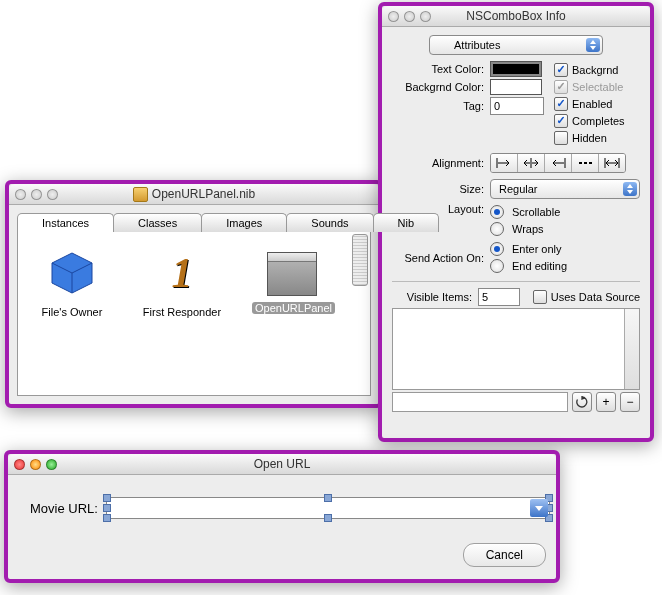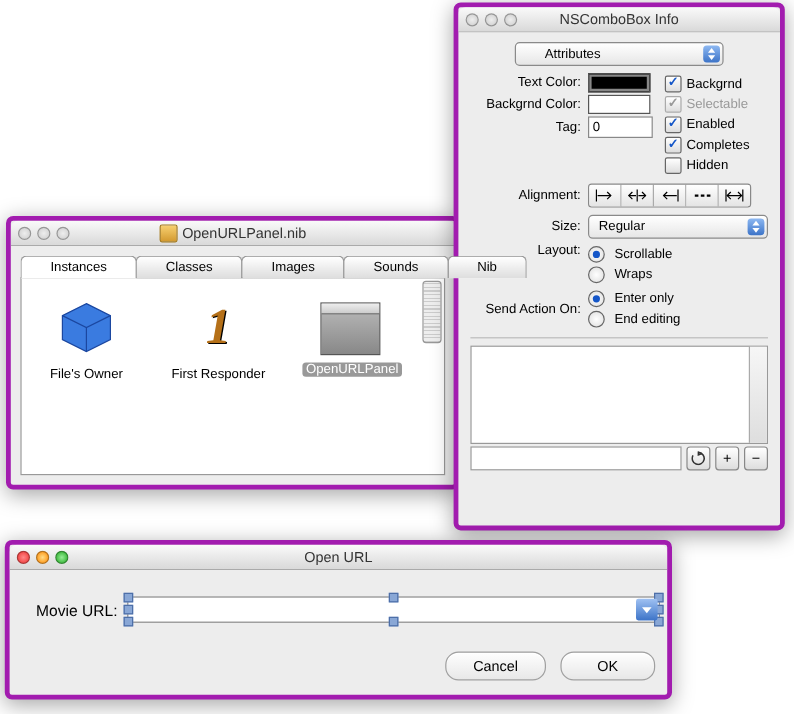--- a/index.html
+++ b/index.html
@@ -389,20 +389,27 @@
         </div>
       <div class="chkwrap">
           <span class="radio"></span>
           <span>End editing</span>
         </div>
     </div>
   </div>
 
   <hr class="sep">
 
+  <div class="inforow">
+    <span class="lbl" style="width:80px;">Visible Items:</span>
+    <input class="field" style="width: 34px;" value="5">
+    <div style="flex:1;"></div>
+    <span class="chk"></span>
+    <span style="margin-left:4px;">Uses Data Source</span>
+  </div>
 
   <div class="listarea">
     <div class="vscroll"></div>
   </div>
 
   <div class="footerrow">
     <div class="blank"></div>
     <div class="smbtn">
       <svg viewBox="0 0 12 12">
           <path d="M6 1 A5 5 0 1 1 1.5 3.5" fill="none" stroke="#333" stroke-width="1.3"></path>
@@ -435,16 +442,15 @@
         <span class="cap ml"></span>
         <span class="cap mr"></span>
         <span class="cap bl"></span>
         <span class="cap bc"></span>
         <span class="cap br"></span>
         <div class="combo-arrow"></div>
       </div>
     </div>
     <div class="btns">
       <div class="aquabtn">Cancel</div>
-      <div class="aquabtn" style="padding:0 30px;">OK</div>
     </div>
   </div>
 </div>
 
 </body></html>

